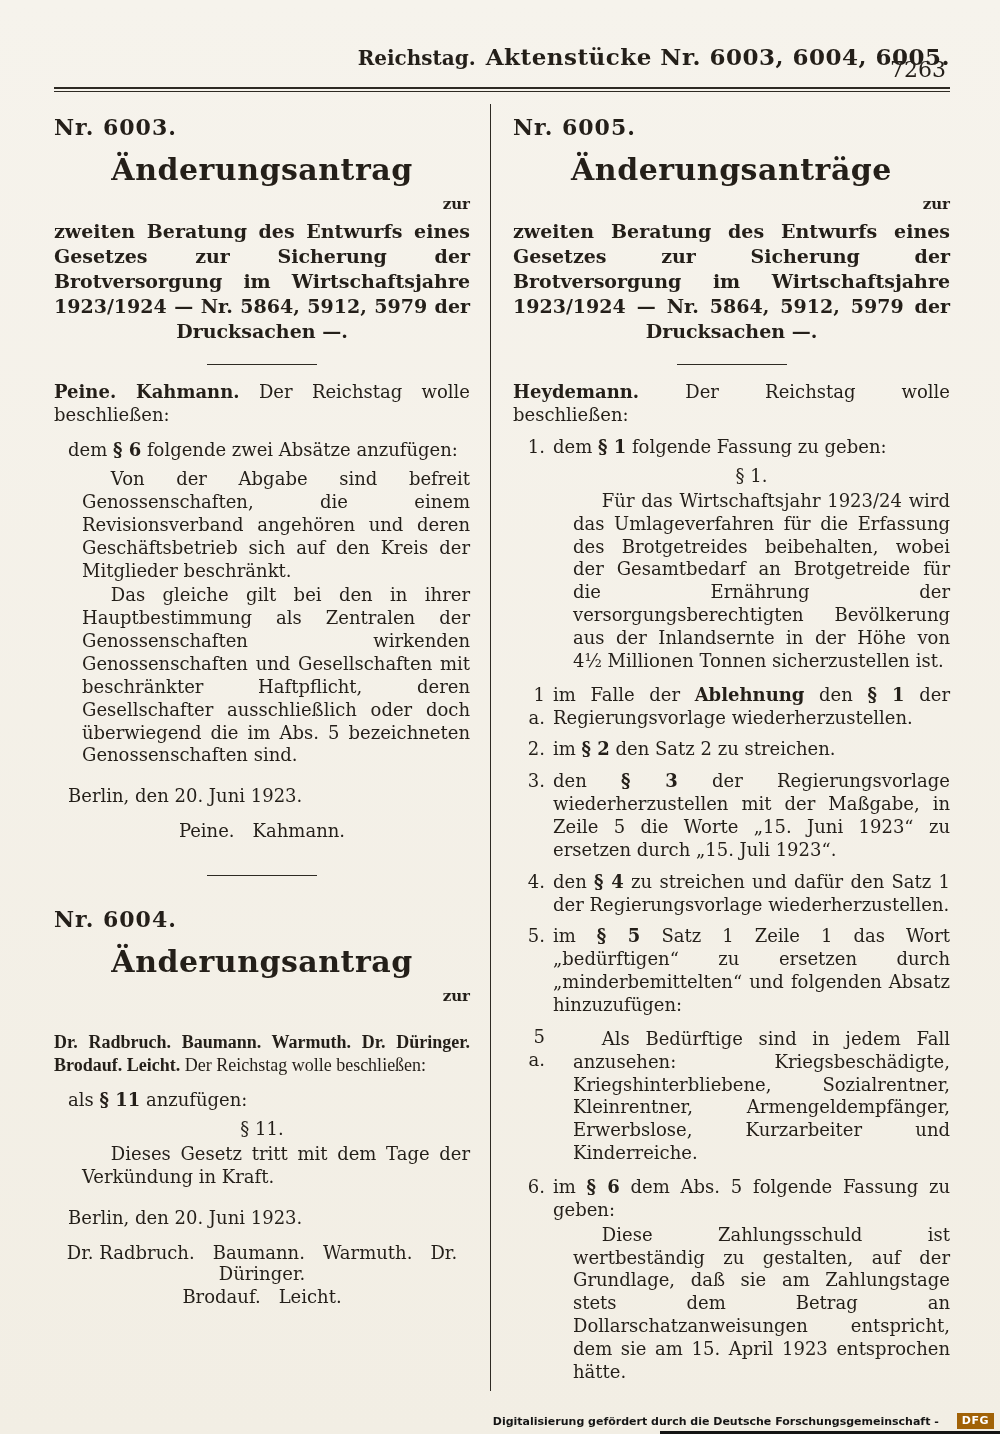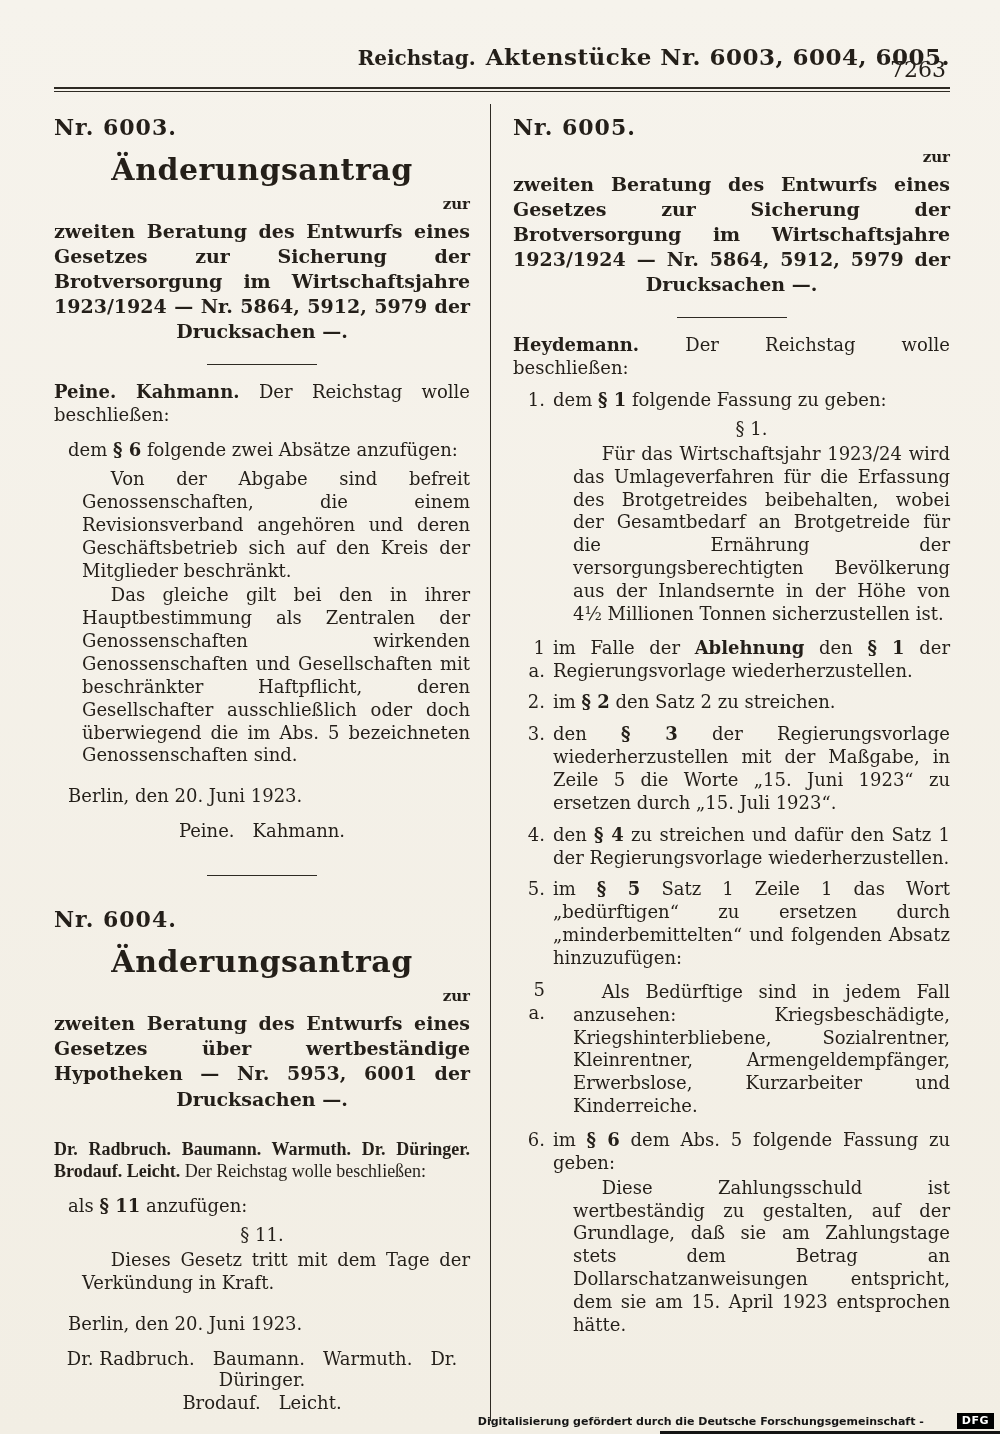--- a/index.html
+++ b/index.html
@@ -86,38 +86,38 @@
         <p class="dateline">Berlin, den 20. Juni 1923.</p>
         <p class="sig-center">Peine. Kahmann.</p>
       </section>
 
       <div class="rule-short rule-gap"></div>
 
       <section>
         <div class="doc-number">Nr. 6004.</div>
         <div class="doc-title">Änderungsantrag</div>
         <div class="zur">zur</div>
-        <p class="subtitle">zweiten Beratung des Entwurfs eines Gesetzes über wertbeständige Hypotheken — Nr. 5953, 6001 der Drucksachen —.</p>
         <p class="proponents" style="margin-top:26px;font-family:Liberation Serif, serif;"><b>Dr. Radbruch. Baumann. Warmuth. Dr. Düringer. Brodauf. Leicht.</b><span>  Der Reichstag wolle beschließen:</span></p>
         <p class="motion-line"><span>als </span><b>§ 11</b><span> anzufügen:</span></p>
         <div class="sub-heading body-text">§ 11.</div>
         <p class="indent-para">Dieses Gesetz tritt mit dem Tage der Verkündung in Kraft.</p>
         <p class="dateline">Berlin, den 20. Juni 1923.</p>
         <p class="sig-center" style="margin-bottom:2px;">Dr. Radbruch. Baumann. Warmuth. Dr. Düringer.</p>
         <p class="sig-center" style="margin-top:0;">Brodauf. Leicht.</p>
       </section>
 
     </div>
 
     <div class="divider"></div>
 
     <div class="col-right">
 
       <section>
         <div class="doc-number">Nr. 6005.</div>
+        <div class="doc-title">Änderungsanträge</div>
         <div class="zur">zur</div>
         <p class="subtitle">zweiten Beratung des Entwurfs eines Gesetzes zur Sicherung der Brotversorgung im Wirtschaftsjahre 1923/1924 — Nr. 5864, 5912, 5979 der Drucksachen —.</p>
         <div class="rule-short"></div>
         <p class="proponents"><b>Heydemann.</b><span>  Der Reichstag wolle beschließen:</span></p>
 
         <div class="list-item">
           <span class="item-num">1.</span>
           <div class="item-body">
             <span class="item-text"><span>dem </span><b>§ 1</b><span> folgende Fassung zu geben:</span></span>
             <div class="sub-heading">§ 1.</div>
@@ -175,16 +175,16 @@
           </div>
         </div>
 
       </section>
 
     </div>
   </div>
 
   <div class="footer">
     <span>Digitalisierung gefördert durch die Deutsche Forschungsgemeinschaft -</span>
-    <span class="dfg-badge" id="dfg-badge" style="background: #000000; margin-left: 15px;">DFG</span>
+    <span class="dfg-badge" id="dfg-badge" style="background: #a16207;">DFG</span>
   </div>
   <div class="bottom-edge"></div>
 </div>
 
 </body></html>

